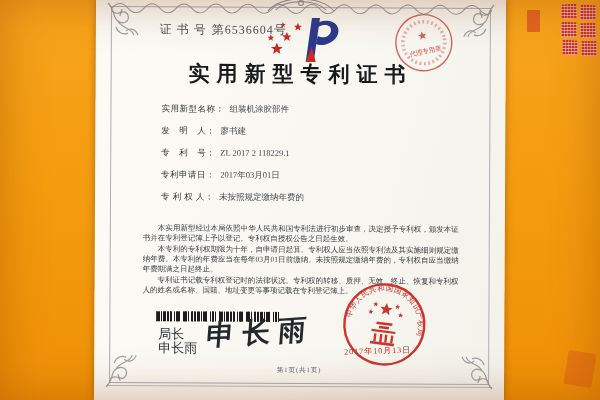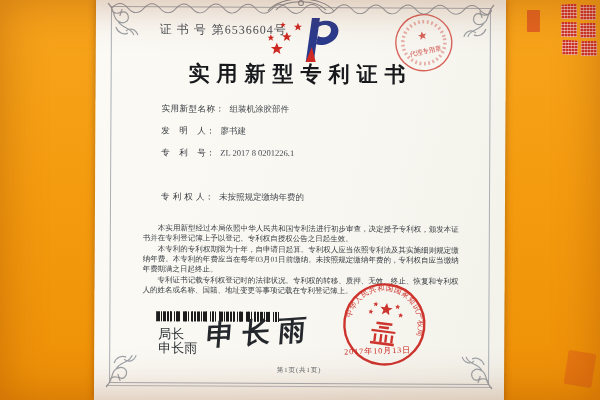--- a/index.html
+++ b/index.html
@@ -137,21 +137,25 @@
     <div class="field f0">
       <span class="lab">实用新型名称：</span>
       <span class="val">组装机涂胶部件</span>
     </div>
     <div class="field f1">
       <span class="lab">发　明　人：</span>
       <span class="val">廖书建</span>
     </div>
     <div class="field f2">
       <span class="lab">专　利　号：</span>
-      <span class="val">ZL 2017 8 0201226.1</span>
+      <span class="val">ZL 2017 2 118229.1</span>
+    </div>
+    <div class="field f3">
+      <span class="lab">专利申请日：</span>
+      <span class="val">2017年03月01日</span>
     </div>
     <div class="field f4">
       <span class="lab">专 利 权 人：</span>
       <span class="val">未按照规定缴纳年费的</span>
     </div>
 
     <div class="paras">
       <p>本实用新型经过本局依照中华人民共和国专利法进行初步审查，决定授予专利权，颁发本证书并在专利登记簿上予以登记。专利权自授权公告之日起生效。</p>
       <p>本专利的专利权期限为十年，自申请日起算。专利权人应当依照专利法及其实施细则规定缴纳年费。本专利的年费应当在每年03月01日前缴纳。未按照规定缴纳年费的，专利权自应当缴纳年费期满之日起终止。</p>
       <p>专利证书记载专利权登记时的法律状况。专利权的转移、质押、无效、终止、恢复和专利权人的姓名或名称、国籍、地址变更等事项记载在专利登记簿上。</p>

